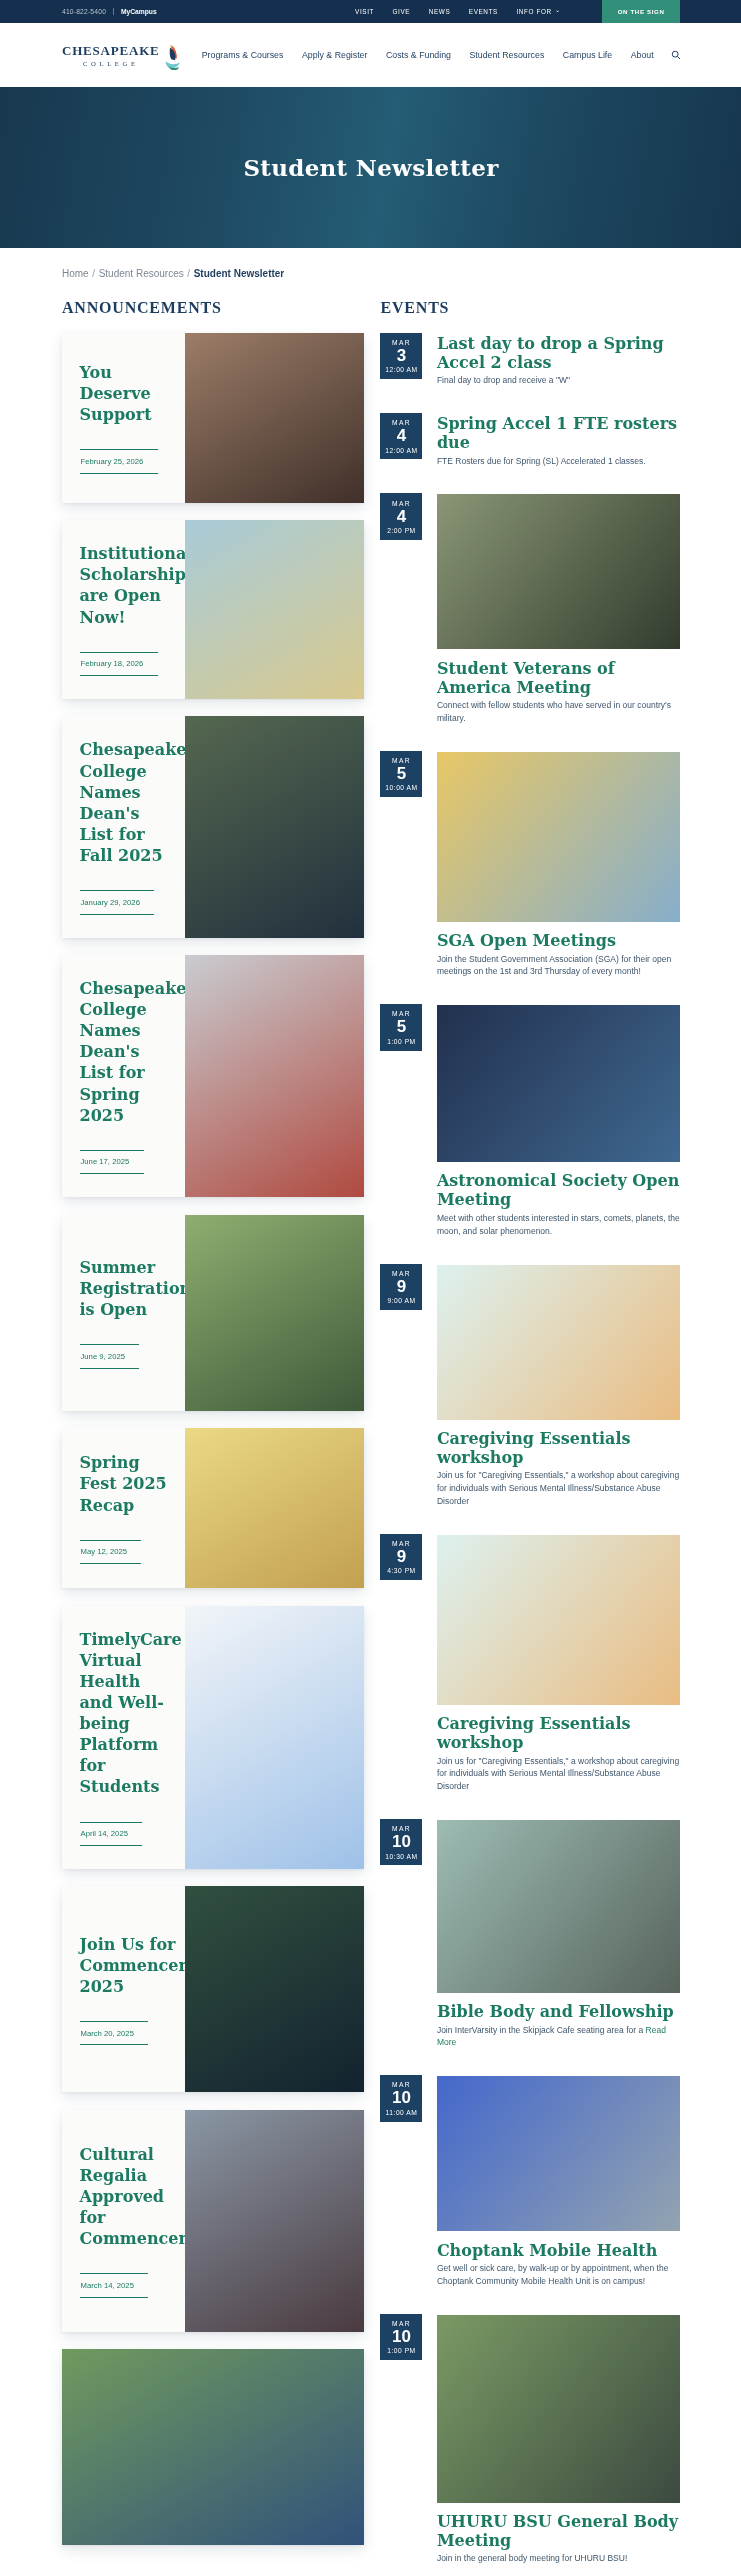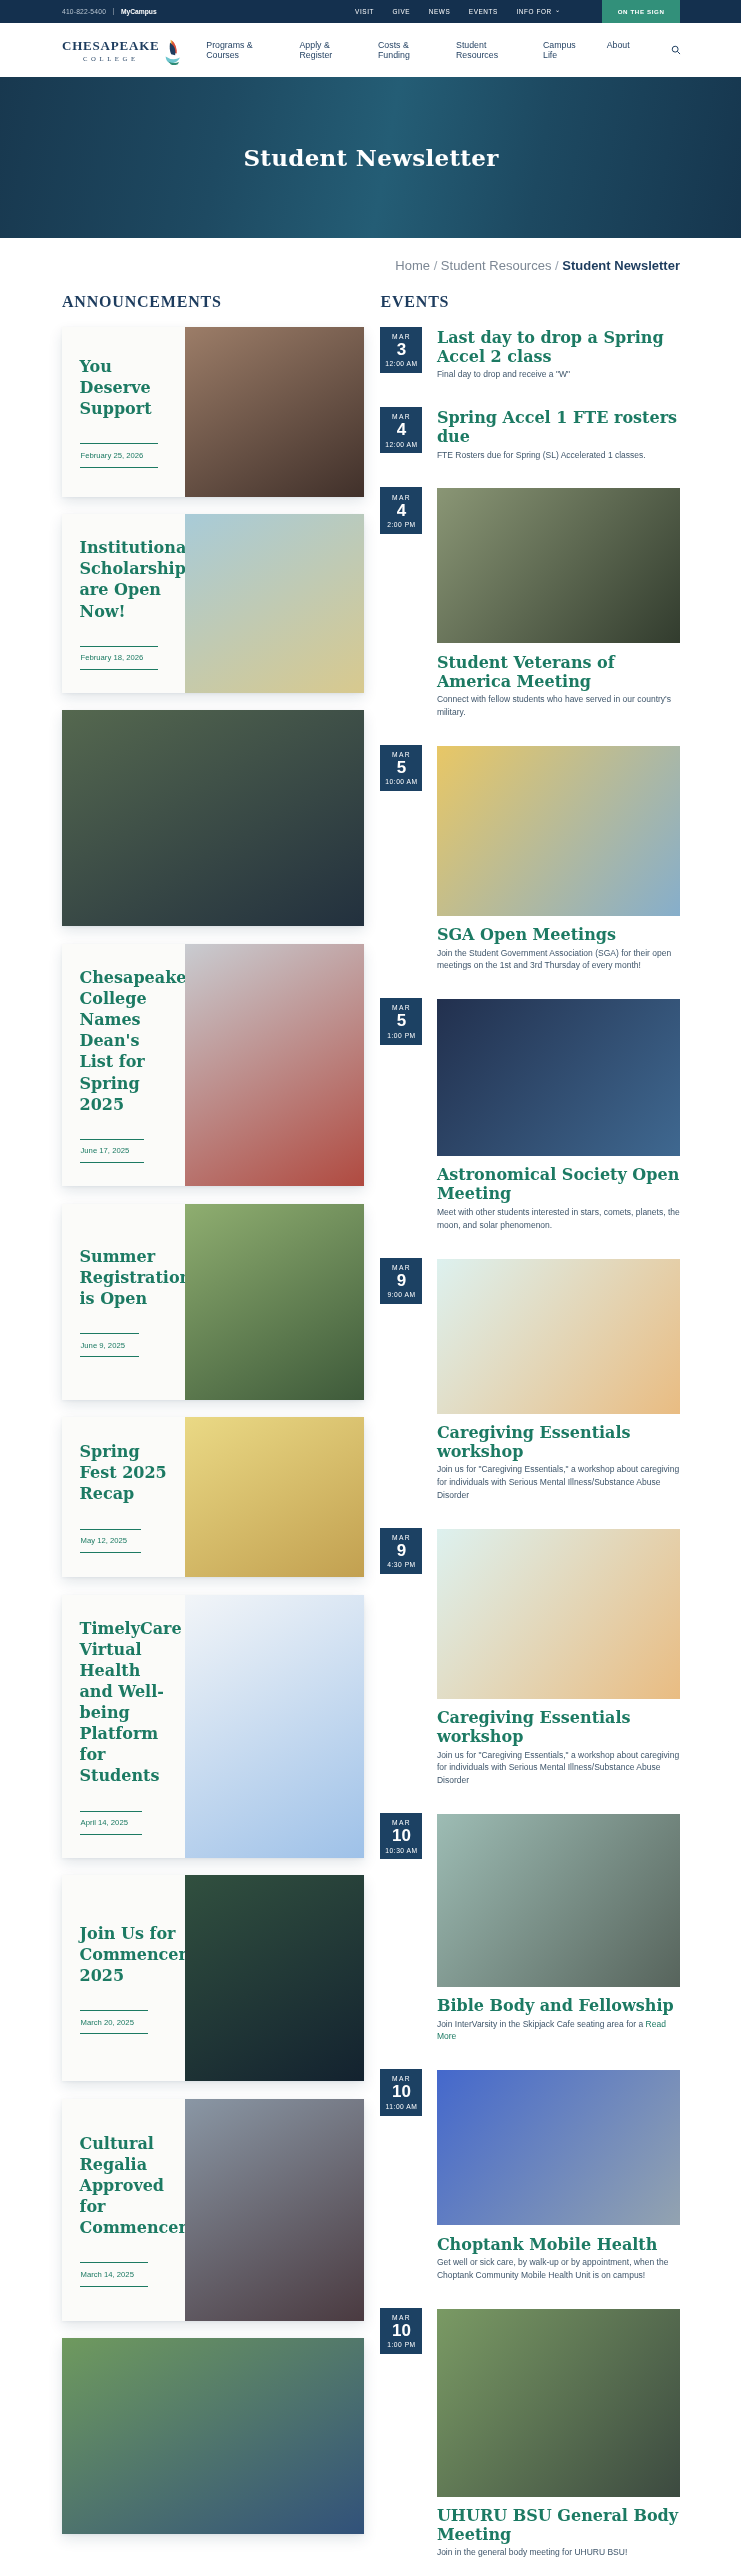--- a/index.html
+++ b/index.html
@@ -12,37 +12,37 @@
   .topbar-phone { color: #b9c6d2; letter-spacing: 0.2px; }
   .topbar-sep { width: 0.5px; height: 7.2px; background: rgba(255,255,255,.35); }
   .topbar-portal { color: #fff; font-weight: 700; }
   .topbar-right { margin-left: auto; display: flex; align-items: center; gap: 18.5px; }
   .topbar-link, .topbar-info { color: #fff; font-size: 6.4px; letter-spacing: 0.6px; text-transform: uppercase; }
   .topbar-info { display: flex; align-items: center; gap: 3.1px; }
   .chev { font-size: 6.2px; line-height: 1; position: relative; top: -1px; }
   .topbar-cta { background: #32907a; color: #fff; height: 23px; display: flex; align-items: center; padding: 0 15.5px; font-size: 6.2px; letter-spacing: 0.6px; text-transform: uppercase; margin-left: 23px; font-weight: 600; }
 
   
-  .nav { height: 54px; background: #fff; display: flex; align-items: center; padding: 0 61px 0 62px; gap: 24px; }
+  .nav { height: 64px; background: #fff; display: flex; align-items: center; padding: 0 61px 0 62px; }
   .brand { display: flex; align-items: center; gap: 2.1px; }
   .brand-text { text-align: center; }
   .brand-line1 { font-family: "Liberation Serif", serif; font-weight: 700; font-size: 13px; letter-spacing: 0.8px; color: #1d3c5e; }
   .brand-line2 { font-family: "Liberation Serif", serif; font-size: 6.7px; letter-spacing: 3.6px; color: #1d3c5e; margin-top: 1.5px; }
   .sail { position: relative; top: 2.1px; }
   .nav-links { margin-left: auto; display: flex; align-items: flex-start; gap: 18.5px; }
   .nav-link { font-size: 8.8px; color: #1d3c5e; font-weight: 500; }
   .search-btn { display: flex; align-items: center; margin-left: 1px; background: none; border: none; cursor: pointer; }
 
   
   .hero { height: 161px; display: flex; align-items: center; justify-content: center;
           background: linear-gradient(100deg,#18384f 0%, #1e4a62 30%, #245d75 52%, #1d4961 72%, #16364e 100%); }
   .hero h1 { color: #fff; font-family: "DejaVu Serif", serif; font-weight: 600; font-size: 23px; letter-spacing: 0.3px; }
 
   
-  .breadcrumb { padding: 19.6px 62px 3.1px; font-size: 13px; color: #7c8794; text-align: right; }
+  .breadcrumb { padding: 19.6px 62px 3.1px; font-size: 10px; color: #7c8794; }
   .crumb { color: #7c8794; }
   .bc-sep { margin: 0 3.6px; color: #9aa4af; }
   .crumb-current { color: #1d3c5e; font-weight: 700; }
 
   
   .main { display: grid; grid-template-columns: 302px 1fr; gap: 13.4px; padding: 10.3px 62px 0; align-items: start; }
   .col-heading { font-family: "Liberation Serif", serif; font-size: 16px; font-weight: 700; letter-spacing: 0.8px; color: #1d3c5e; margin: 7.2px 0 15.5px; }
 
   
   .ann-list { display: flex; flex-direction: column; gap: 17.5px; }
@@ -149,20 +149,24 @@
           <div class="card-img" style="background: linear-gradient(150deg, rgb(156, 125, 104) 0%, rgb(64, 48, 42) 100%); min-height: 170px;"></div>
         </article>
         <article class="card">
           <div class="card-text">
             <h3 class="card-title">Institutional Scholarships are Open Now!</h3>
             <div class="card-date">February 18, 2026</div>
           </div>
           <div class="card-img" style="background: linear-gradient(150deg, rgb(168, 203, 216) 0%, rgb(216, 201, 142) 100%); min-height: 175px;"></div>
         </article>
         <article class="card">
+          <div class="card-text">
+            <h3 class="card-title">Chesapeake College Names Dean's List for Fall 2025</h3>
+            <div class="card-date">January 29, 2026</div>
+          </div>
           <div class="card-img" style="background: linear-gradient(150deg, rgb(85, 104, 79) 0%, rgb(34, 48, 62) 100%); min-height: 216px;"></div>
         </article>
         <article class="card">
           <div class="card-text">
             <h3 class="card-title">Chesapeake College Names Dean's List for Spring 2025</h3>
             <div class="card-date">June 17, 2025</div>
           </div>
           <div class="card-img" style="background: linear-gradient(150deg, rgb(201, 204, 209) 0%, rgb(176, 74, 64) 100%); min-height: 227px;"></div>
         </article>
         <article class="card">

